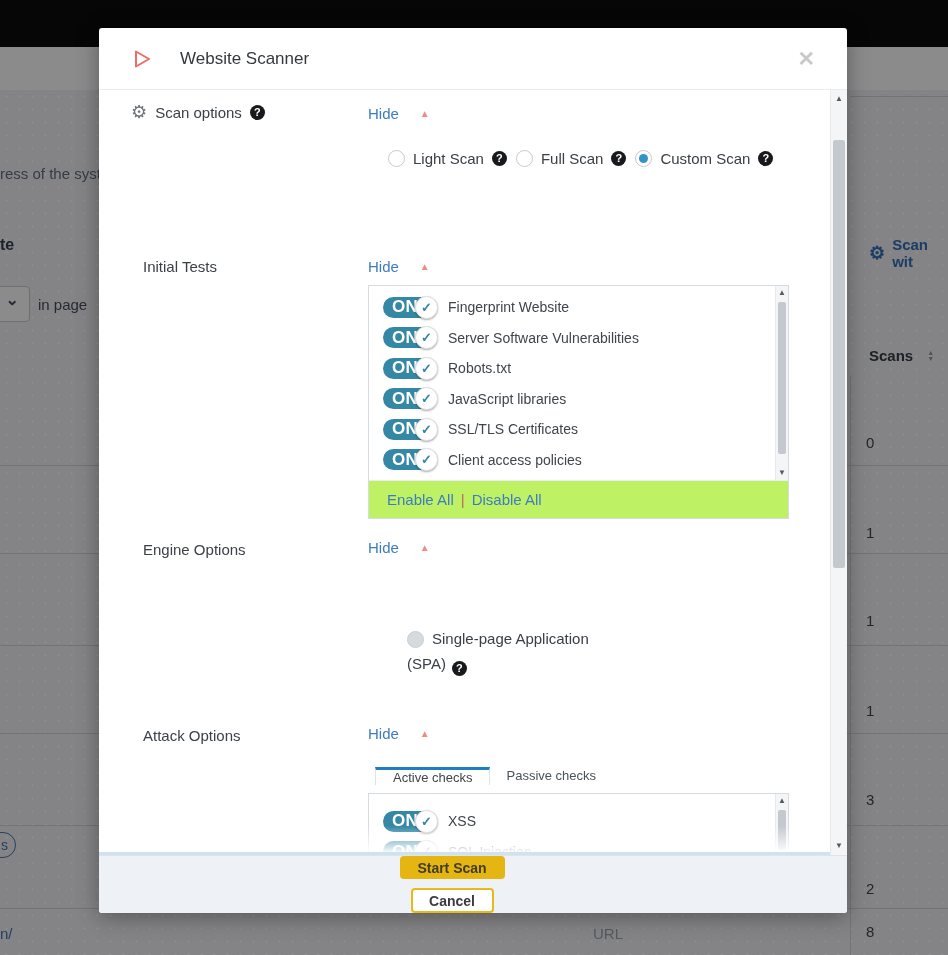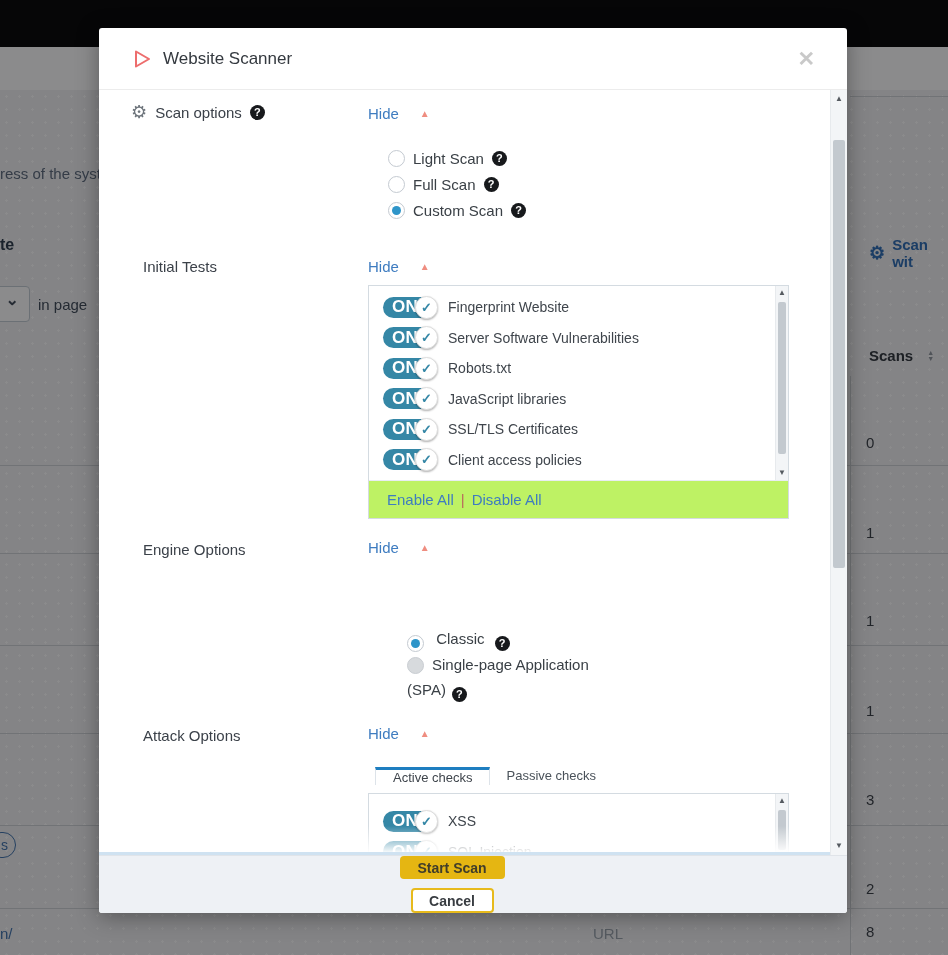--- a/index.html
+++ b/index.html
@@ -26,36 +26,36 @@
   .scans-hdr{position:absolute;left:869px;top:347px;font-weight:bold;font-size:15px;color:#30353c;
     display:flex;align-items:center;gap:14px;}
   .sorticon{display:flex;flex-direction:column;line-height:6px;font-size:7px;color:#8f959d;}
   
   .overlay{position:absolute;inset:0;background:rgba(8,9,11,0.47);z-index:5;}
   
   .modal{position:absolute;left:99px;top:28px;width:748px;height:885px;background:#fff;z-index:10;
     border-radius:3px;box-shadow:0 4px 22px rgba(0,0,0,0.35);}
   .modal-header{height:62px;border-bottom:1px solid #ececec;display:flex;align-items:center;
     padding:0 32px;box-sizing:border-box;}
-  .modal-title{font-size:17px;color:#34393f;margin-left:10px;}
+  .modal-title{font-size:17px;color:#34393f;margin-left:27px;}
   .close-x{margin-left:auto;color:#c9c9c9;font-size:21px;font-weight:bold;cursor:pointer;line-height:1;}
   .modal-body{position:absolute;top:62px;left:0;right:0;height:765px;overflow:hidden;}
   .sec-label{position:absolute;font-size:15px;color:#3b4149;}
   .row-flex{display:flex;align-items:center;gap:8px;}
   .gear{font-size:18px;color:#6e757c;line-height:1;}
   .qicon{display:inline-block;width:15px;height:15px;border-radius:50%;background:#17191c;color:#fff;
     font-size:11px;font-weight:bold;text-align:center;line-height:15px;flex:none;}
   .hide-link{position:absolute;font-size:15px;color:#3e7cc0;cursor:pointer;display:flex;align-items:center;gap:21px;}
   .hide-caret{color:#ef8d80;font-size:10px;line-height:1;}
   
   .radio{display:inline-flex;width:17px;height:17px;border-radius:50%;border:1px solid #c4cad1;background:#fff;
     box-sizing:border-box;align-items:center;justify-content:center;flex:none;vertical-align:middle;}
   .radio .dot{width:9px;height:9px;border-radius:50%;background:#2e95c9;}
   .radio.disabled{background:#d7dadd;border-color:#c9cdd2;}
-  .rgroup{position:absolute;display:flex;flex-direction:column;gap:9px;}
+  .rgroup{position:absolute;display:flex;flex-direction:row;gap:9px;}
   .ropt{display:flex;align-items:center;gap:8px;font-size:15px;color:#3a4046;}
   
   .listbox{position:absolute;width:421px;border:1px solid #d4dbe1;box-sizing:border-box;background:#fff;}
   .list-scroll{position:relative;}
   .trow{height:30.5px;display:flex;align-items:center;padding-left:14px;}
   .toggle{position:relative;display:inline-flex;align-items:center;width:54px;height:21px;background:#3587a6;
     border-radius:12px;flex:none;cursor:pointer;}
   .toggle .on-label{color:#fff;font-size:17px;font-weight:bold;margin-left:9px;letter-spacing:.3px;}
   .toggle .knob{position:absolute;right:-1px;top:-1px;width:23px;height:23px;border-radius:50%;background:#fff;
     border:1px solid #ddd;box-sizing:border-box;box-shadow:0 1px 2px rgba(0,0,0,.3);color:#3587a6;
@@ -252,27 +252,20 @@
 
     <div class="sec-label" style="left:44px;top:451px;">Engine Options</div>
     <div class="hide-link" style="left:269px;top:449px;">
       <span>Hide</span>
       <span class="hide-caret">▲</span>
     </div>
 
 
     <div class="rgroup2" style="left:308px;top:536px;">
       <div class="opt">
-        <span class="radio" style="vertical-align:-4px;">
-            <span class="dot"></span>
-          </span>
-        <span>Classic</span>
-        <span class="qicon">?</span>
-      </div>
-      <div class="opt">
         <span class="radio disabled" style="vertical-align:-4px;"></span><span>Single-page Application (SPA)</span><span class="qicon">?</span>
       </div>
     </div>
 
     <div class="sec-label" style="left:44px;top:637px;">Attack Options</div>
     <div class="hide-link" style="left:269px;top:635px;">
       <span>Hide</span>
       <span class="hide-caret">▲</span>
     </div>
 

